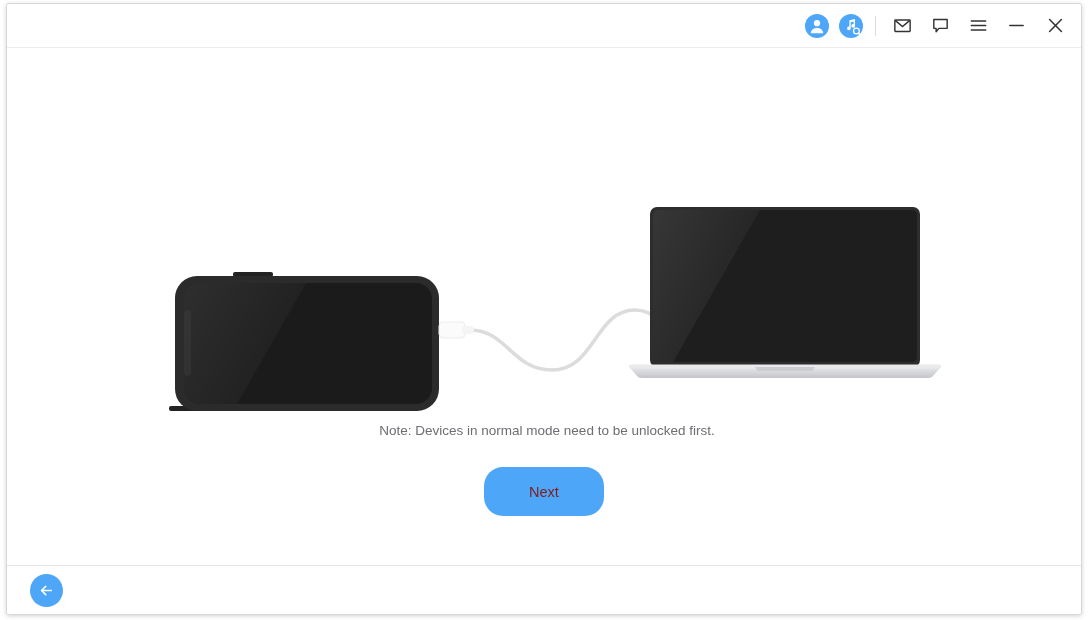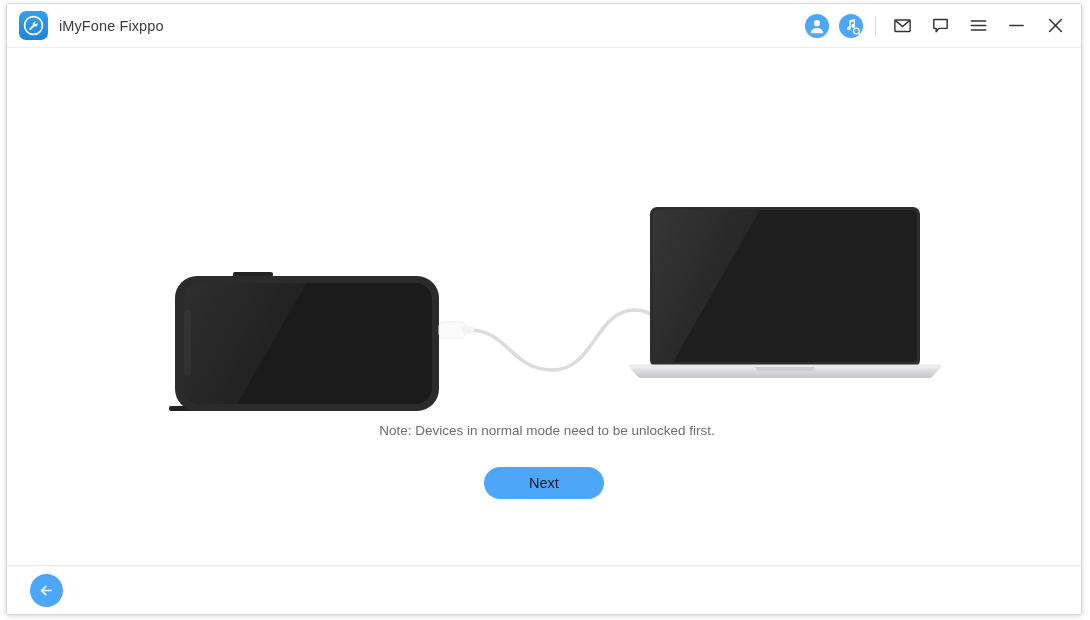--- a/index.html
+++ b/index.html
@@ -129,25 +129,25 @@
     font-size: 13.5px;
     color: #6d6e72;
   }
 
   .next-btn {
     position: absolute;
     top: 419px;
     left: 50%;
     margin-left: -60px;
     width: 120px;
-    height: 32px;
+    height: 49px;
     border: none;
     border-radius: 19px;
     background: #4da6f7;
-    color: #0f172a;
+    color: #7f1d1d;
     font-size: 14.5px;
     font-family: "Liberation Sans", sans-serif;
     cursor: pointer;
     padding: 0;
   }
 
   
   .footer {
     position: relative;
     height: 50px;
@@ -172,29 +172,20 @@
 
   svg { display: block; }
 </style>
 </head>
 <body>
 
 <div class="app-window">
 
   <div class="titlebar">
 
-    <div class="brand">
-      <span class="app-logo">
-        <svg width="23" height="23" viewBox="0 0 24 24">
-          <circle cx="12" cy="12" r="9.3" fill="none" stroke="#ffffff" stroke-width="1.7"></circle>
-          <path d="M15.2 8.0a2.9 2.9 0 0 0-3.95 3.5l-3.5 3.5a1.05 1.05 0 0 0 1.48 1.48l3.5-3.5a2.9 2.9 0 0 0 3.5-3.95l-1.6 1.6-1.2-.33-.33-1.2z" fill="#ffffff"></path>
-        </svg>
-      </span>
-      <span class="app-title">iMyFone Fixppo</span>
-    </div>
 
     <div class="tb-right">
 
       <div class="tb-btn">
         <span class="circle-ico">
           <svg width="24" height="24" viewBox="0 0 24 24">
             <circle cx="12" cy="9.2" r="3.1" fill="#ffffff"></circle>
             <path d="M5.7 19.2c.5-3.4 3.2-5.2 6.3-5.2s5.8 1.8 6.3 5.2z" fill="#ffffff"></path>
           </svg>
         </span>

